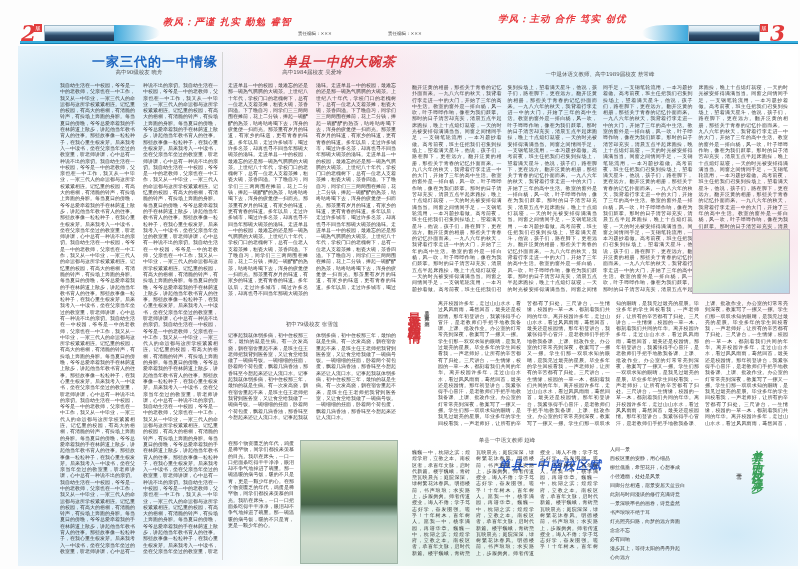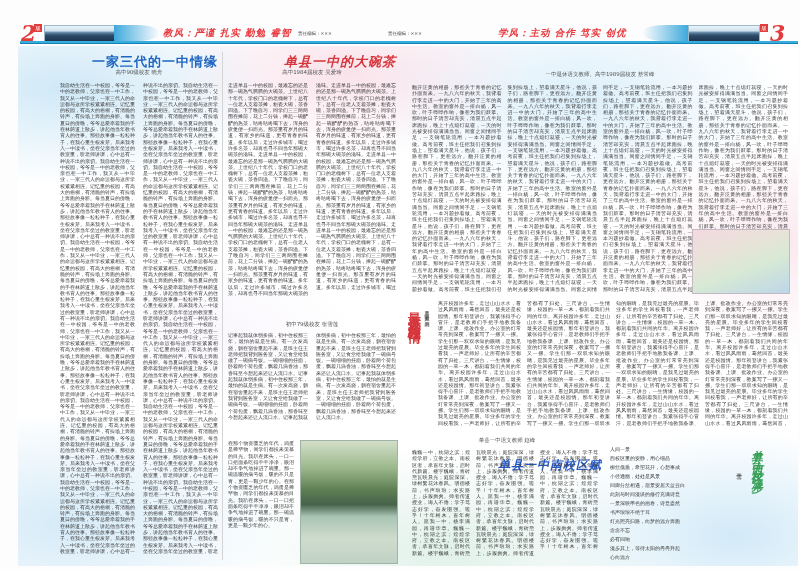--- a/index.html
+++ b/index.html
@@ -55,24 +55,24 @@
 </head>
 <body>
 
 <div id="stage">
   <div class="spread"></div>
 
   <div class="pagenum" style="left:21px;top:22px;">2</div>
   <div class="pagelabel" style="left:34px;top:24px;">版</div>
   <div class="photostrip" style="left:44px;top:25px;width:70px;"></div>
   <div class="swoosh swoosh-r" style="left:114px;top:25px;"></div>
-  <div class="motto" style="left:163px;top:27px;font-style:italic;">教风：严谨 扎实 勤勉 睿智</div>
+  <div class="motto" style="left:163px;top:16px;font-style:italic;">教风：严谨 扎实 勤勉 睿智</div>
   <div class="editor" style="left:298px;top:31px;">责任编辑：×××</div>
   <div class="editor" style="left:388px;top:31px;">责任编辑：×××</div>
-  <div class="motto" style="left:498px;top:27px;">学风：主动 合作 笃实 创优</div>
+  <div class="motto" style="left:498px;top:13px;">学风：主动 合作 笃实 创优</div>
   <div class="swoosh swoosh-l" style="left:642px;top:25px;"></div>
   <div class="photostrip" style="left:688px;top:25px;width:70px;"></div>
   <div class="pagelabel" style="left:760px;top:24px;">版</div>
   <div class="pagenum" style="left:770px;top:22px;">3</div>
   <div class="headrule"></div>
 
   <div class="atitle t-blue" style="left:60px;top:53px;width:158px;">一家三代的一中情缘</div>
   <div class="byline" style="left:60px;top:69px;width:158px;">高中90级校友 晓舟</div>
   <div class="bodytext cols2" style="left:60px;top:82px;width:158px;height:478px;">我自幼生活在一中校园，爷爷是一中的老教师，父亲也在一中工作，我又从一中毕业，一家三代人的命运都与这所学校紧紧相连。记忆里的校园，有高大的梧桐，有清脆的铃声，有操场上奔跑的身影。每当夏日的傍晚，爷爷总爱牵着我的手在林荫道上散步，讲起他当年教书育人的往事。那些故事像一粒粒种子，在我心里生根发芽。后来我考入一中读书，坐在父亲当年坐过的教室里，听老师讲课，心中总有一种说不出的亲切。我自幼生活在一中校园，爷爷是一中的老教师，父亲也在一中工作，我又从一中毕业，一家三代人的命运都与这所学校紧紧相连。记忆里的校园，有高大的梧桐，有清脆的铃声，有操场上奔跑的身影。每当夏日的傍晚，爷爷总爱牵着我的手在林荫道上散步，讲起他当年教书育人的往事。那些故事像一粒粒种子，在我心里生根发芽。后来我考入一中读书，坐在父亲当年坐过的教室里，听老师讲课，心中总有一种说不出的亲切。我自幼生活在一中校园，爷爷是一中的老教师，父亲也在一中工作，我又从一中毕业，一家三代人的命运都与这所学校紧紧相连。记忆里的校园，有高大的梧桐，有清脆的铃声，有操场上奔跑的身影。每当夏日的傍晚，爷爷总爱牵着我的手在林荫道上散步，讲起他当年教书育人的往事。那些故事像一粒粒种子，在我心里生根发芽。后来我考入一中读书，坐在父亲当年坐过的教室里，听老师讲课，心中总有一种说不出的亲切。我自幼生活在一中校园，爷爷是一中的老教师，父亲也在一中工作，我又从一中毕业，一家三代人的命运都与这所学校紧紧相连。记忆里的校园，有高大的梧桐，有清脆的铃声，有操场上奔跑的身影。每当夏日的傍晚，爷爷总爱牵着我的手在林荫道上散步，讲起他当年教书育人的往事。那些故事像一粒粒种子，在我心里生根发芽。后来我考入一中读书，坐在父亲当年坐过的教室里，听老师讲课，心中总有一种说不出的亲切。我自幼生活在一中校园，爷爷是一中的老教师，父亲也在一中工作，我又从一中毕业，一家三代人的命运都与这所学校紧紧相连。记忆里的校园，有高大的梧桐，有清脆的铃声，有操场上奔跑的身影。每当夏日的傍晚，爷爷总爱牵着我的手在林荫道上散步，讲起他当年教书育人的往事。那些故事像一粒粒种子，在我心里生根发芽。后来我考入一中读书，坐在父亲当年坐过的教室里，听老师讲课，心中总有一种说不出的亲切。我自幼生活在一中校园，爷爷是一中的老教师，父亲也在一中工作，我又从一中毕业，一家三代人的命运都与这所学校紧紧相连。记忆里的校园，有高大的梧桐，有清脆的铃声，有操场上奔跑的身影。每当夏日的傍晚，爷爷总爱牵着我的手在林荫道上散步，讲起他当年教书育人的往事。那些故事像一粒粒种子，在我心里生根发芽。后来我考入一中读书，坐在父亲当年坐过的教室里，听老师讲课，心中总有一种说不出的亲切。我自幼生活在一中校园，爷爷是一中的老教师，父亲也在一中工作，我又从一中毕业，一家三代人的命运都与这所学校紧紧相连。记忆里的校园，有高大的梧桐，有清脆的铃声，有操场上奔跑的身影。每当夏日的傍晚，爷爷总爱牵着我的手在林荫道上散步，讲起他当年教书育人的往事。那些故事像一粒粒种子，在我心里生根发芽。后来我考入一中读书，坐在父亲当年坐过的教室里，听老师讲课，心中总有一种说不出的亲切。我自幼生活在一中校园，爷爷是一中的老教师，父亲也在一中工作，我又从一中毕业，一家三代人的命运都与这所学校紧紧相连。记忆里的校园，有高大的梧桐，有清脆的铃声，有操场上奔跑的身影。每当夏日的傍晚，爷爷总爱牵着我的手在林荫道上散步，讲起他当年教书育人的往事。那些故事像一粒粒种子，在我心里生根发芽。后来我考入一中读书，坐在父亲当年坐过的教室里，听老师讲课，心中总有一种说不出的亲切。我自幼生活在一中校园，爷爷是一中的老教师，父亲也在一中工作，我又从一中毕业，一家三代人的命运都与这所学校紧紧相连。记忆里的校园，有高大的梧桐，有清脆的铃声，有操场上奔跑的身影。每当夏日的傍晚，爷爷总爱牵着我的手在林荫道上散步，讲起他当年教书育人的往事。那些故事像一粒粒种子，在我心里生根发芽。后来我考入一中读书，坐在父亲当年坐过的教室里，听老师讲课，心中总有一种说不出的亲切。我自幼生活在一中校园，爷爷是一中的老教师，父亲也在一中工作，我又从一中毕业，一家三代人的命运都与这所学校紧紧相连。记忆里的校园，有高大的梧桐，有清脆的铃声，有操场上奔跑的身影。每当夏日的傍晚，爷爷总爱牵着我的手在林荫道上散步，讲起他当年教书育人的往事。那些故事像一粒粒种子，在我心里生根发芽。后来我考入一中读书，坐在父亲当年坐过的教室里，听老师讲课，心中总有一种说不出的亲切。我自幼生活在一中校园，爷爷是一中的老教师，父亲也在一中工作，我又从一中毕业，一家三代人的命运都与这所学校紧紧相连。记忆里的校园，有高大的梧桐，有清脆的铃声，有操场上奔跑的身影。每当夏日的傍晚，爷爷总爱牵着我的手在林荫道上散步，讲起他当年教书育人的往事。那些故事像一粒粒种子，在我心里生根发芽。后来我考入一中读书，坐在父亲当年坐过的教室里，听老师讲课，心中总有一种说不出的亲切。我自幼生活在一中校园，爷爷是一中的老教师，父亲也在一中工作，我又从一中毕业，一家三代人的命运都与这所学校紧紧相连。记忆里的校园，有高大的梧桐，有清脆的铃声，有操场上奔跑的身影。每当夏日的傍晚，爷爷总爱牵着我的手在林荫道上散步，讲起他当年教书育人的往事。那些故事像一粒粒种子，在我心里生根发芽。后来我考入一中读书，坐在父亲当年坐过的教室里，听老师讲课，心中总有一种说不出的亲切。我自幼生活在一中校园，爷爷是一中的老教师，父亲也在一中工作，我又从一中毕业，一家三代人的命运都与这所学校紧紧相连。记忆里的校园，有高大的梧桐，有清脆的铃声，有操场上奔跑的身影。每当夏日的傍晚，爷爷总爱牵着我的手在林荫道上散步，讲起他当年教书育人的往事。那些故事像一粒粒种子，在我心里生根发芽。后来我考入一中读书，坐在父亲当年坐过的教室里，听老师讲课，心中总有一种说不出的亲切。我自幼生活在一中校园，爷爷是一中的老教师，父亲也在一中工作，我又从一中毕业，一家三代人的命运都与这所学校紧紧相连。记忆里的校园，有高大的梧桐，有清脆的铃声，有操场上奔跑的身影。每当夏日的傍晚，爷爷总爱牵着我的手在林荫道上散步，讲起他当年教书育人的往事。那些故事像一粒粒种子，在我心里生根发芽。后来我考入一中读书，坐在父亲当年坐过的教室里，听老师讲课，心中总有一种说不出的亲切。</div>
 

